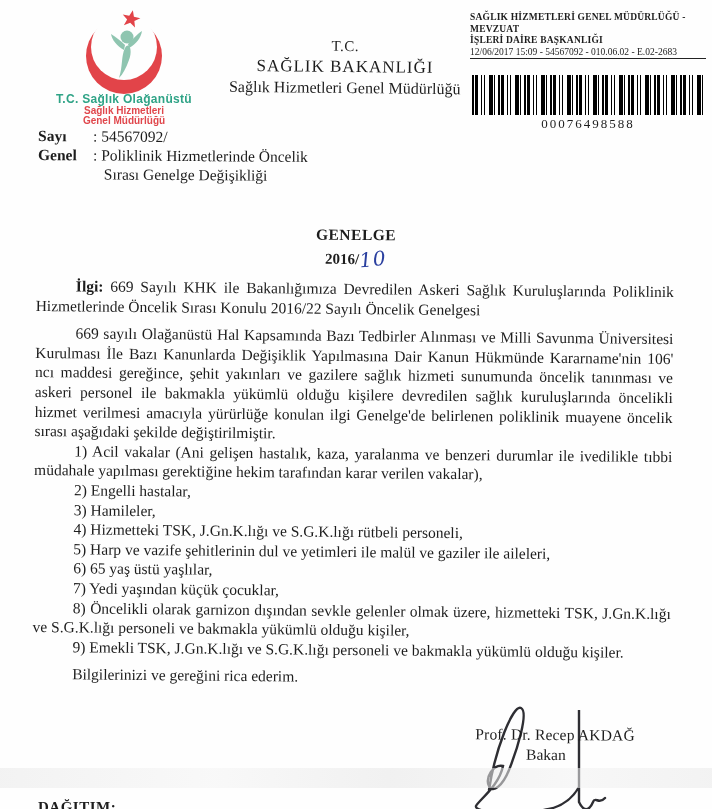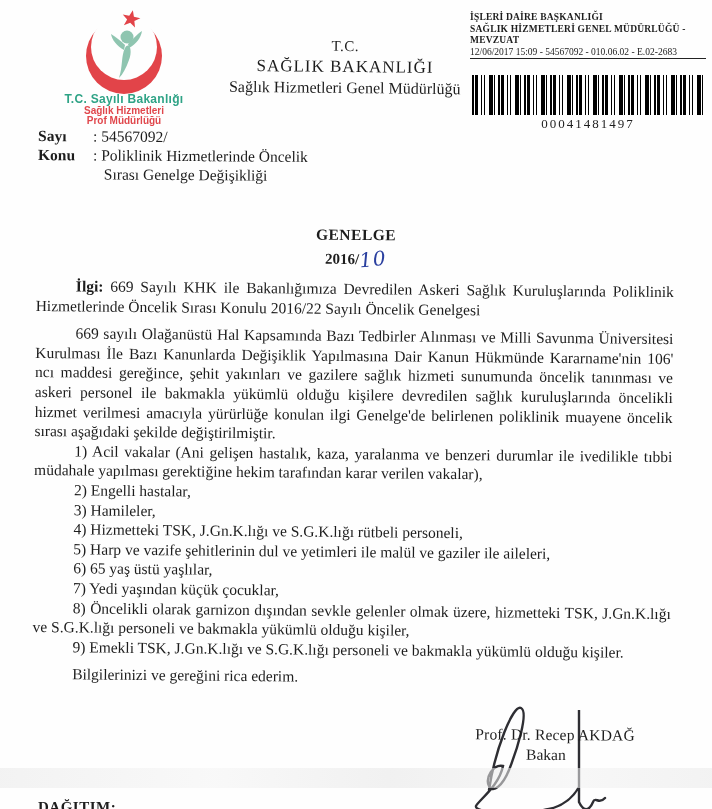--- a/index.html
+++ b/index.html
@@ -85,46 +85,46 @@
 
       <g transform="translate(82,9) rotate(12)">
         <path d="M0,-9 L2.4,-2.8 L9,-2.8 L3.7,1.2 L5.7,7.6 L0,3.8 L-5.7,7.6 L-3.7,1.2 L-9,-2.8 L-2.4,-2.8 Z" fill="#e24449"></path>
       </g>
 
       <circle cx="78" cy="27" r="6.5" fill="#8fc5b0"></circle>
       <path d="M70,68 C74,56 72,46 76,38 C80,31 84,40 80,50 C77,58 74,64 70,68 Z" fill="#8fc5b0"></path>
       <path d="M75,40 C68,36 63,30 62,24 C67,27 72,31 76,35 Z" fill="#8fc5b0"></path>
       <path d="M80,38 C87,34 92,28 93,21 C88,24 83,30 79,34 Z" fill="#8fc5b0"></path>
     </svg>
-    <div class="logo-title">T.C. Sayılı Bakanlığı</div>
+    <div class="logo-title">T.C. Sağlık Olağanüstü</div>
     <div class="logo-sub">Sağlık Hizmetleri</div>
-    <div class="logo-sub">Prof Müdürlüğü</div>
+    <div class="logo-sub">Genel Müdürlüğü</div>
   </div>
 
   <div class="header-center">
     <div class="hc1">T.C.</div>
     <div class="hc2">SAĞLIK BAKANLIĞI</div>
     <div class="hc3">Sağlık Hizmetleri Genel Müdürlüğü</div>
   </div>
 
   <div class="stamp">
+    <div class="stamp-line">SAĞLIK HİZMETLERİ GENEL MÜDÜRLÜĞÜ - MEVZUAT</div>
     <div class="stamp-line">İŞLERİ DAİRE BAŞKANLIĞI</div>
-    <div class="stamp-line">SAĞLIK HİZMETLERİ GENEL MÜDÜRLÜĞÜ - MEVZUAT</div>
     <div class="stamp-date">12/06/2017 15:09 - 54567092 - 010.06.02 - E.02-2683</div>
     <div class="barcode"></div>
-    <div class="barcode-num">00041481497</div>
+    <div class="barcode-num">00076498588</div>
   </div>
 
   <div class="meta">
     <div class="meta-row">
       <span class="meta-label">Sayı</span>
       <span>: 54567092/</span>
     </div>
     <div class="meta-row">
-      <span class="meta-label">Konu</span>
+      <span class="meta-label">Genel</span>
       <span>: Poliklinik Hizmetlerinde Öncelik</span>
     </div>
     <div class="meta-cont">Sırası Genelge Değişikliği</div>
   </div>
 
   <div class="doc-title">
     <div class="t1">GENELGE</div>
     <div class="t2"><span>2016/</span><span class="hand-number">10</span>
     </div>
   </div>

